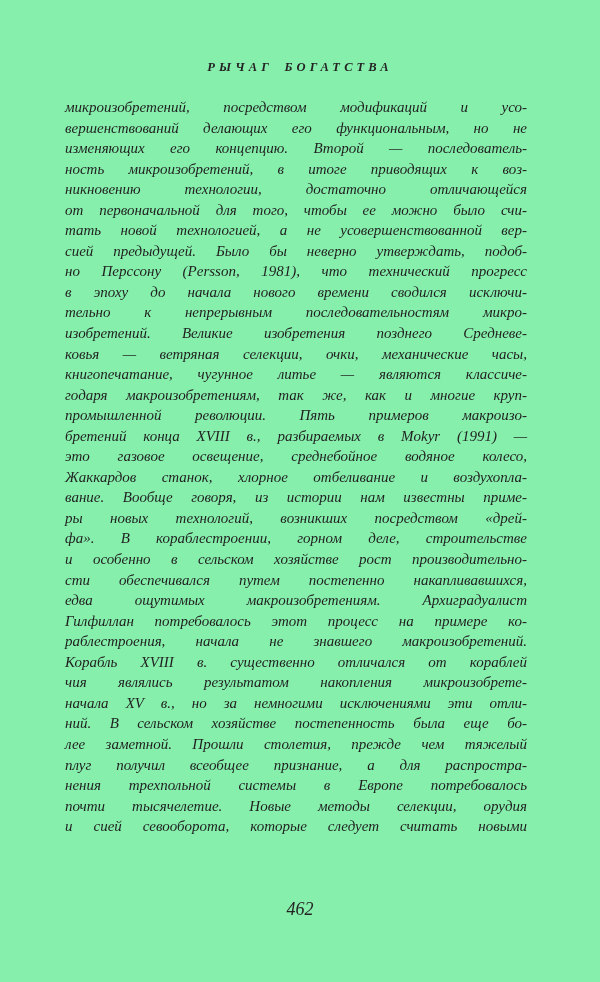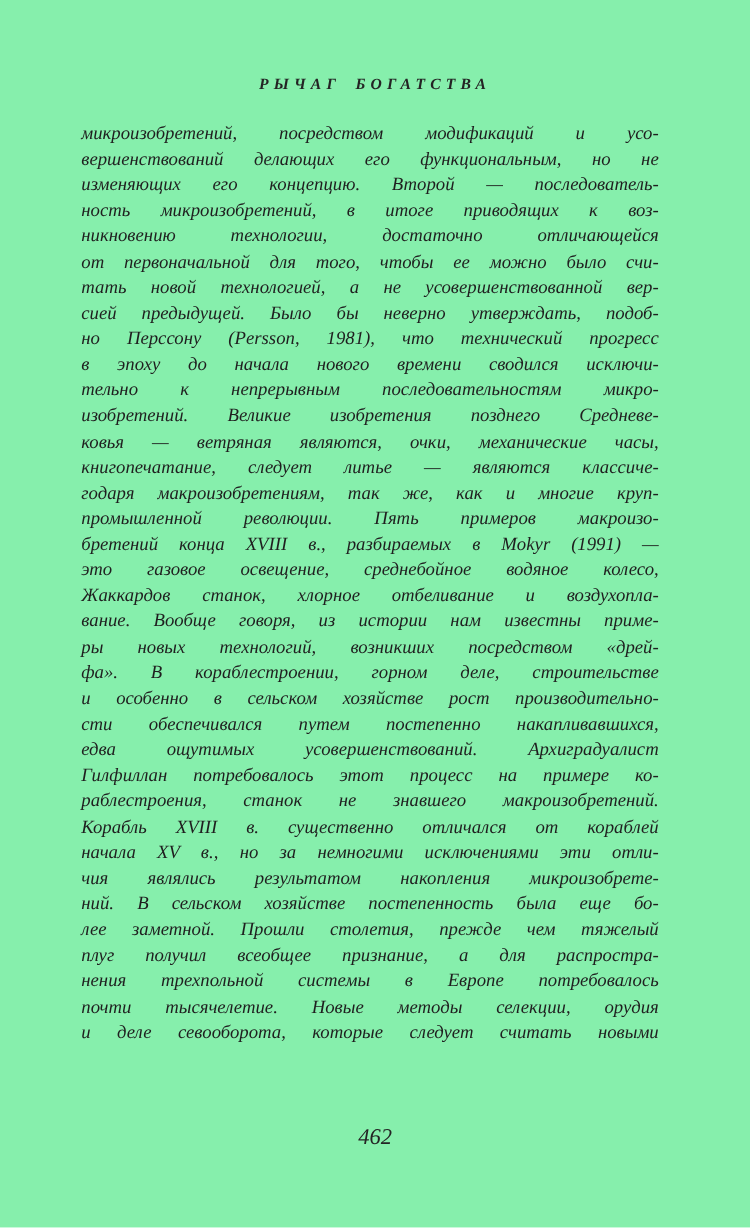--- a/index.html
+++ b/index.html
@@ -66,40 +66,40 @@
       <div class="line">изменяющих его концепцию. Второй — последователь-</div>
       <div class="line">ность микроизобретений, в итоге приводящих к воз-</div>
       <div class="line">никновению технологии, достаточно отличающейся</div>
       <div class="line">от первоначальной для того, чтобы ее можно было счи-</div>
       <div class="line">тать новой технологией, а не усовершенствованной вер-</div>
       <div class="line">сией предыдущей. Было бы неверно утверждать, подоб-</div>
       <div class="line">но Перссону (Persson, 1981), что технический прогресс</div>
       <div class="line">в эпоху до начала нового времени сводился исключи-</div>
       <div class="line">тельно к непрерывным последовательностям микро-</div>
       <div class="line">изобретений. Великие изобретения позднего Средневе-</div>
-      <div class="line">ковья — ветряная являются, очки, механические часы,</div>
-      <div class="line">книгопечатание, следует литье — являются классиче-</div>
+      <div class="line">ковья — ветряная селекции, очки, механические часы,</div>
+      <div class="line">книгопечатание, чугунное литье — являются классиче-</div>
       <div class="line">годаря макроизобретениям, так же, как и многие круп-</div>
       <div class="line">промышленной революции. Пять примеров макроизо-</div>
       <div class="line">бретений конца XVIII в., разбираемых в Mokyr (1991) —</div>
       <div class="line">это газовое освещение, среднебойное водяное колесо,</div>
       <div class="line">Жаккардов станок, хлорное отбеливание и воздухопла-</div>
       <div class="line">вание. Вообще говоря, из истории нам известны приме-</div>
       <div class="line">ры новых технологий, возникших посредством «дрей-</div>
       <div class="line">фа». В кораблестроении, горном деле, строительстве</div>
       <div class="line">и особенно в сельском хозяйстве рост производительно-</div>
       <div class="line">сти обеспечивался путем постепенно накапливавшихся,</div>
-      <div class="line">едва ощутимых усовершенствований. Архиградуалист</div>
+      <div class="line">едва ощутимых макроизобретениям. Архиградуалист</div>
       <div class="line">Гилфиллан потребовалось этот процесс на примере ко-</div>
-      <div class="line">раблестроения, станок не знавшего макроизобретений.</div>
+      <div class="line">раблестроения, начала не знавшего макроизобретений.</div>
       <div class="line">Корабль XVIII в. существенно отличался от кораблей</div>
+      <div class="line">чия являлись результатом накопления микроизобрете-</div>
       <div class="line">начала XV в., но за немногими исключениями эти отли-</div>
-      <div class="line">чия являлись результатом накопления микроизобрете-</div>
       <div class="line">ний. В сельском хозяйстве постепенность была еще бо-</div>
       <div class="line">лее заметной. Прошли столетия, прежде чем тяжелый</div>
       <div class="line">плуг получил всеобщее признание, а для распростра-</div>
       <div class="line">нения трехпольной системы в Европе потребовалось</div>
       <div class="line">почти тысячелетие. Новые методы селекции, орудия</div>
-      <div class="line">и деле севооборота, которые следует считать новыми</div>
+      <div class="line">и сией севооборота, которые следует считать новыми</div>
     </div>
 
   <div class="page-number">462</div>
 </div>
 
 </body></html>

